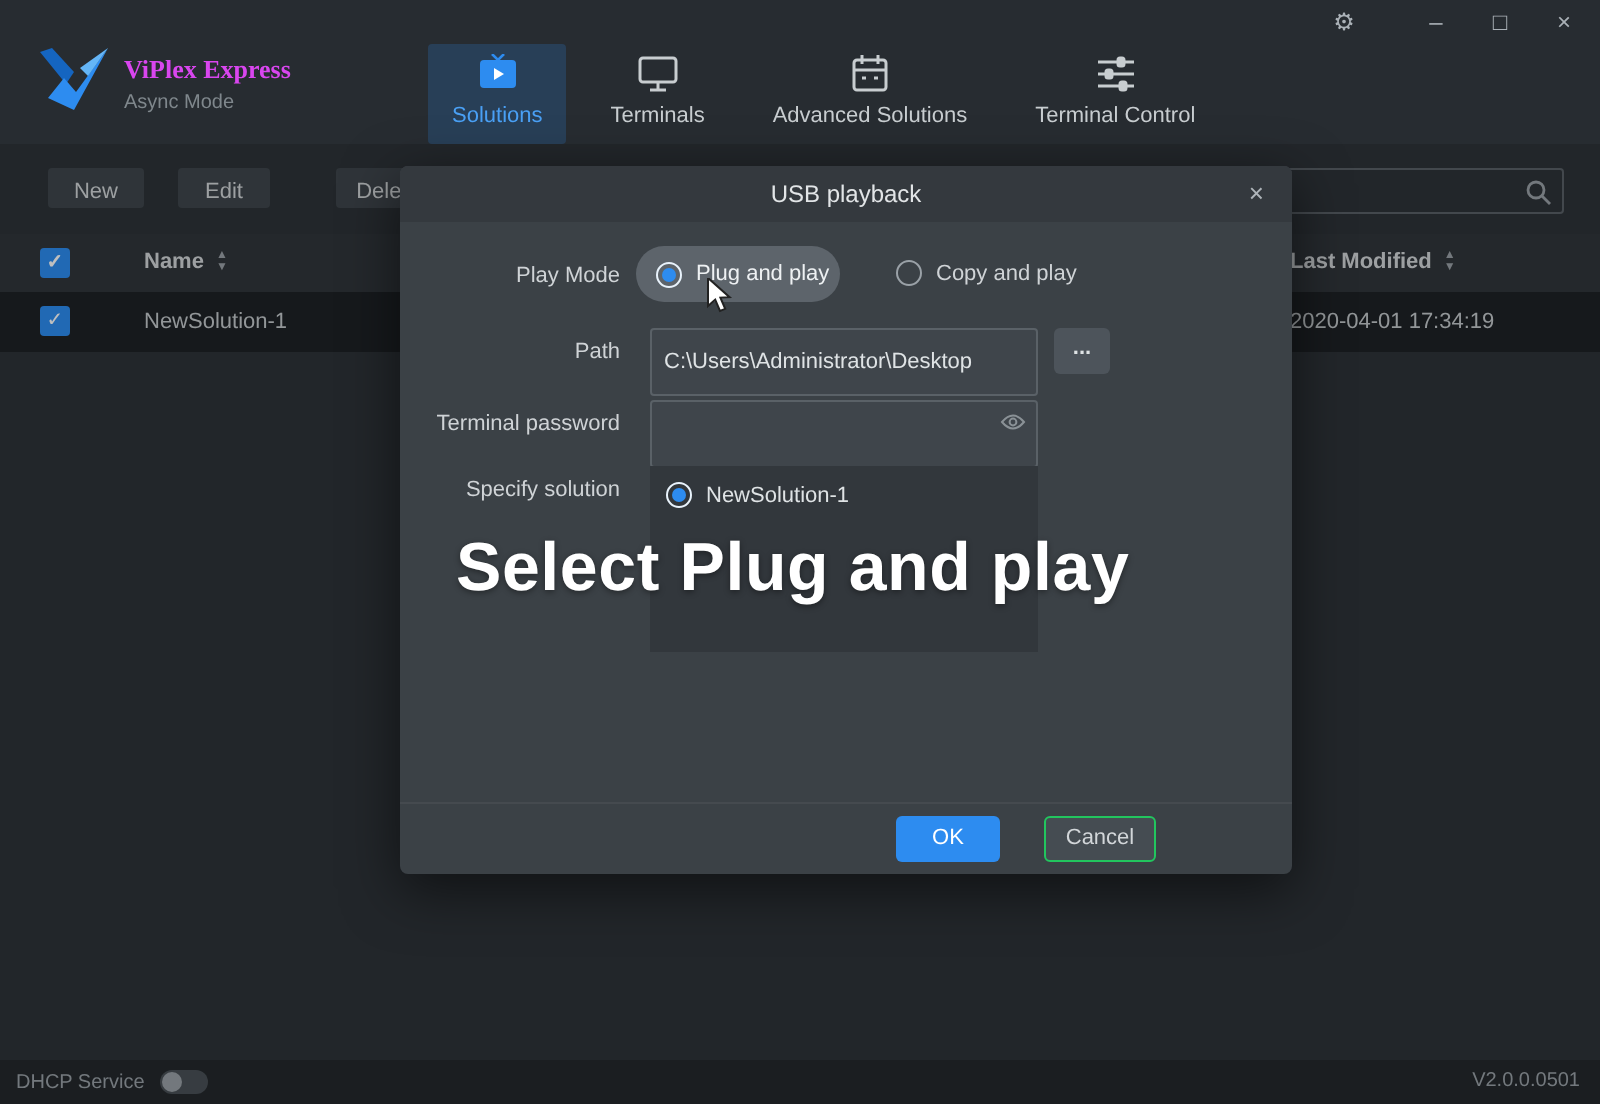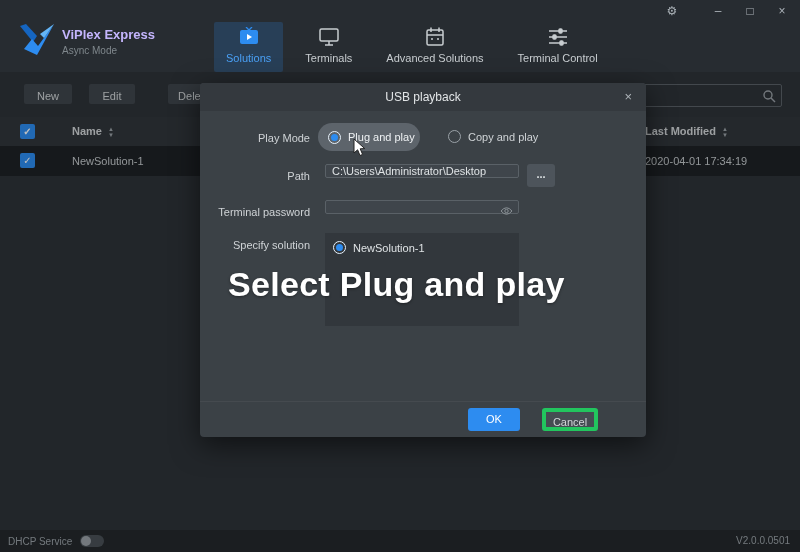--- a/index.html
+++ b/index.html
@@ -9,21 +9,21 @@
     background:#2e3338; color:#c8cdd0;
     font-family:"Liberation Sans", sans-serif; font-size:12px;
   }
   
   .topbar { position:absolute; top:0; left:0; width:800px; height:72px; background:#272c31; z-index:6; }
   .winctrls { position:absolute; top:4px; right:10px; display:flex; align-items:center; gap:16px; }
   .winctrls .ctl { color:#aab1b7; font-size:12px; width:16px; text-align:center; cursor:default; }
   .gear { color:#8f9aa3; font-size:15px; margin-right:14px; }
   .logo { position:absolute; left:18px; top:22px; }
   .brand { position:absolute; left:62px; top:27px; }
-  .brand .title { font-size:13px; font-weight:bold; color:#c4b5fd; }
+  .brand .title { font-size:13px; font-weight:bold; color:#d946ef;font-family:Liberation Serif, serif; }
   .brand .subtitle { font-size:10px; color:#7f878c; margin-top:3px; }
   .nav { position:absolute; left:214px; top:22px; height:50px; display:flex; gap:10px; }
   .nav-tab { display:flex; flex-direction:column; align-items:center; justify-content:flex-end;
              gap:5px; padding:5px 12px 8px; font-size:11px; color:#c8cdd0; border-radius:2px; }
   .nav-tab.active { background:rgba(45,140,240,0.20); color:#4aa0f5; }
   .nav-tab svg { display:block; }
   
   .toolbar { position:absolute; top:84px; left:0; width:800px; height:26px; }
   .tbtn { position:absolute; top:0; height:20px; background:#3f464c; color:#d2d6d9;
           font-size:11px; border-radius:2px; text-align:center; line-height:24px; }
@@ -73,38 +73,38 @@
   .lbl-path { top:87px; }
   .lbl-pass { top:123px; }
   .lbl-spec { top:156px; }
   .pill { position:absolute; left:118px; top:40px; width:102px; height:28px; border-radius:14px;
           background:#5d646b; display:flex; align-items:center; gap:7px; padding-left:10px; color:#eef1f3; }
   .radio { width:13px; height:13px; border-radius:50%; border:1px solid #9aa1a7; flex:none; position:relative; }
   .radio.sel { border-color:#e8f2fb; }
   .radio.sel::after { content:""; position:absolute; left:2px; top:2px; width:7px; height:7px;
                       border-radius:50%; background:#2d8cf0; }
   .copyplay { position:absolute; left:248px; top:47px; display:flex; align-items:center; gap:7px; }
-  .field { position:absolute; left:125px; width:194px; height:14px; }
+  .field { position:absolute; left:125px; width:194px; height:34px; }
   .field.path { top:81px; } .field.pass { top:117px; }
   .field input { width:100%; height:100%; background:#3f454b; border:1px solid #5a6167; border-radius:2px;
                  color:#dfe3e5; font-size:11px; padding:0 6px; outline:none;
                  font-family:"Liberation Sans",sans-serif; }
   .eye { position:absolute; right:6px; top:6px; }
   .browse { position:absolute; left:327px; top:81px; width:28px; height:23px; background:#4d545b;
             border-radius:3px; text-align:center; line-height:20px; color:#dfe3e5; font-weight:bold; }
   .listbox { position:absolute; left:125px; top:150px; width:194px; height:93px; background:#32373c; padding:8px; }
   .listbox .opt { display:flex; align-items:center; gap:7px; color:#dfe3e5; }
   .annotation { position:absolute; left:28px; top:182px; width:360px; font-size:34px; font-weight:bold;
                 color:#ffffff; z-index:3; letter-spacing:0.3px; pointer-events:none;
                 text-shadow:0 1px 3px rgba(0,0,0,0.4); }
   .mfooter-line { position:absolute; left:0; top:318px; width:446px; height:1px; background:rgba(255,255,255,0.05); }
   .mbtn { position:absolute; top:325px; height:23px; border-radius:3px; text-align:center;
-          line-height:23px; font-size:11px;margin-left:20px; }
+          line-height:23px; font-size:11px; }
   .mbtn.ok { left:248px; width:52px; background:#2d8cf0; color:#fff; }
-  .mbtn.cancel { left:322px; width:56px; background:#454c52; border:4px solid #22c55e;
+  .mbtn.cancel { left:322px; width:56px; background:#454c52; border:1px solid #22c55e;
                  line-height:21px; color:#d2d6d9; }
   .cursor { position:absolute; left:353px; top:139px; z-index:12; pointer-events:none; }
 </style>
 </head>
 <body>
 
 <div class="topbar">
   <div class="logo">
     <svg width="38" height="34" viewBox="0 0 38 34">
       <path d="M2 4 L15 20 L19 14 L8 2 Z" fill="#1565c0"></path>

